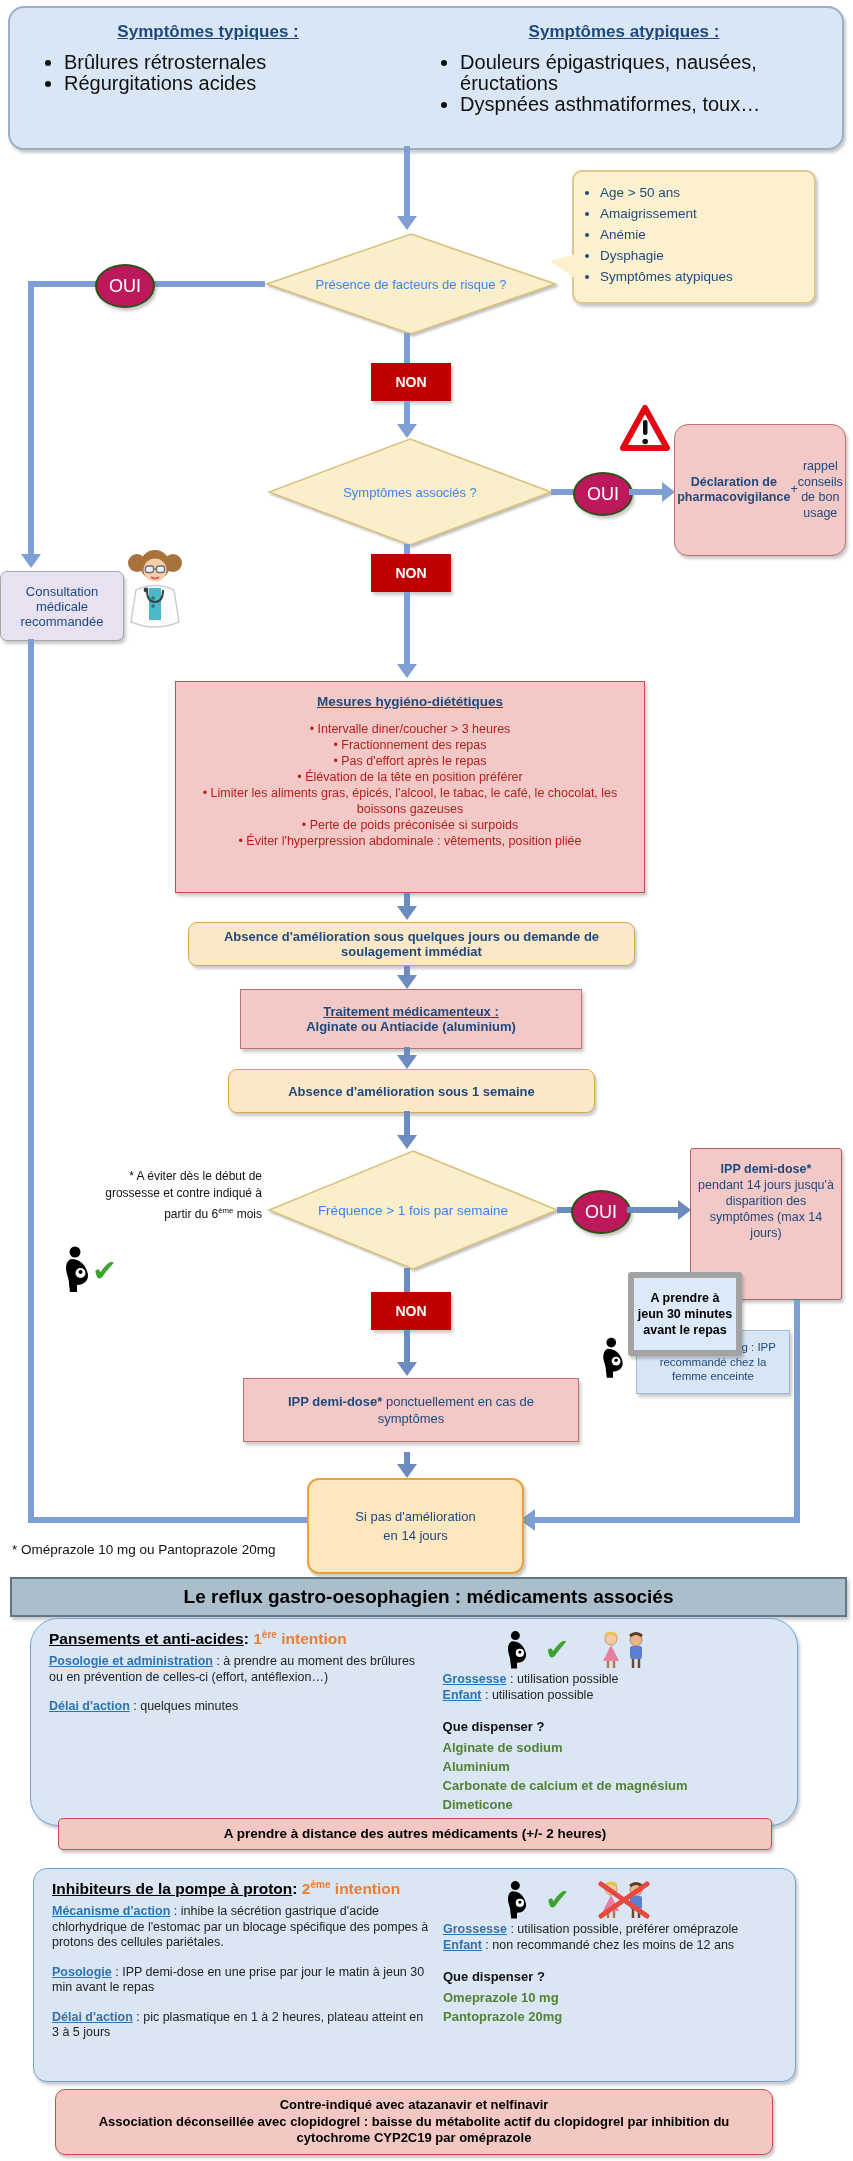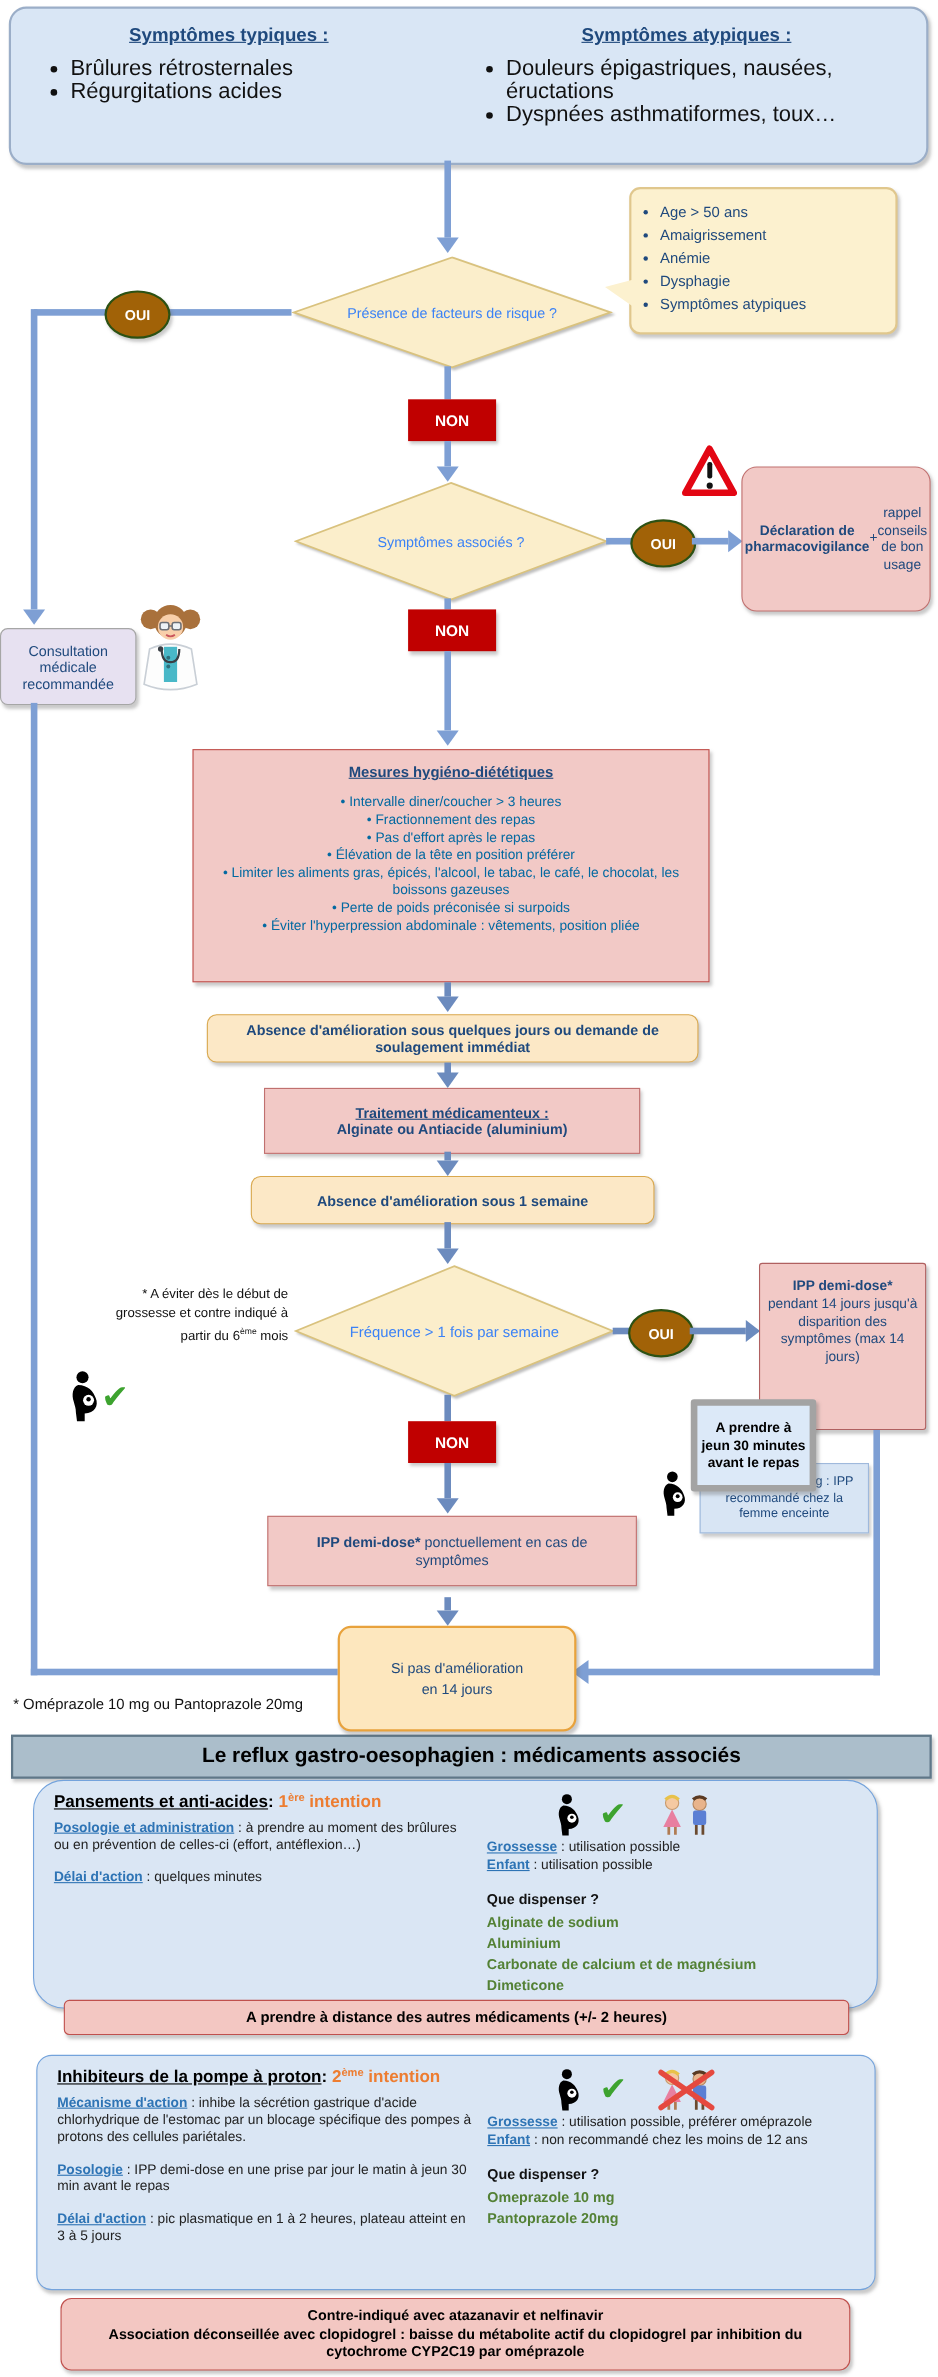--- a/index.html
+++ b/index.html
@@ -14,28 +14,28 @@
   .hd-right-b{border-top:10px solid transparent;border-bottom:10px solid transparent;border-left:13px solid #7E9FD4;}
   .hd-right-s{border-top:10px solid transparent;border-bottom:10px solid transparent;border-left:13px solid #6C8BBE;}
   .hd-left-b{border-top:11px solid transparent;border-bottom:11px solid transparent;border-right:15px solid #7E9FD4;}
   
   .shadow{box-shadow:2px 3px 3px rgba(100,100,100,.35);}
   .topbox{background:#D9E6F5;border:2px solid #9BAEC8;border-radius:16px;display:flex;}
   .h-blue{color:#1F497D;font-weight:bold;text-decoration:underline;font-size:17px;text-align:center;}
   .topbox ul{margin:10px 0 0 0;padding-left:24px;font-size:20px;color:#111;line-height:21px;}
   .diamond{position:absolute;}
   .dtext{position:absolute;inset:0;display:flex;align-items:center;justify-content:center;color:#3b82f6;font-size:13px;text-align:left;}
-  .oval{position:absolute;background:#a16207;border:2px solid #2C5113;border-radius:50%;color:#fff;font-weight:bold;font-size:13px;display:flex;align-items:center;justify-content:center;}
+  .oval{position:absolute;background:#be185d;border:2px solid #2C5113;border-radius:50%;color:#fff;font-weight:normal;font-size:18px;display:flex;align-items:center;justify-content:center;}
   .nonbox{position:absolute;background:#C00000;color:#fff;font-weight:bold;font-size:14px;display:flex;align-items:center;justify-content:center;}
   .callout{position:absolute;background:#FCF1CF;border:2px solid #E0C78D;border-radius:10px;}
   .callout ul{margin:10px 0 0 0;padding-left:26px;color:#1F497D;font-size:13.5px;line-height:21px;}
   .pinkbox{position:absolute;background:#F2C9C6;border:1.5px solid #C0706F;color:#1F497D;}
   .lavbox{position:absolute;background:#E7E1F1;border:1.5px solid #A6A6A6;border-radius:7px;color:#1F497D;font-size:13px;text-align:center;display:flex;align-items:center;justify-content:center;}
   .yelbox{position:absolute;background:#FCE8C6;border:1.5px solid #D9A84E;border-radius:9px;color:#1F497D;font-weight:bold;font-size:13px;text-align:center;display:flex;align-items:center;justify-content:center;}
-  .mitem{text-align:center;color:#0369a1;font-size:12.5px;line-height:16px;}
+  .mitem{text-align:center;color:#b91c1c;font-size:12.5px;line-height:16px;}
   .mitem::before{content:"• ";}
   .bluenote{position:absolute;background:#D8E5F4;border:1px solid #9FB9DC;color:#1F497D;text-align:center;}
   .graybar{position:absolute;background:#ABBECB;border:2px solid #5F7788;color:#000;font-weight:bold;font-size:19px;display:flex;align-items:center;justify-content:center;}
   .secbox{position:absolute;background:#DAE6F4;border:1.5px solid #74A3DC;border-radius:28px;padding:10px 18px;box-sizing:border-box;}
   .sec-title{font-size:15.5px;color:#000;font-weight:bold;}
   .sec-title .t{text-decoration:underline;}
   .orange{color:#ED7D31;font-weight:bold;}
   .cols{display:flex;margin-top:6px;}
   .colL{width:52%;font-size:12.5px;color:#222;line-height:15.5px;}
   .colR{width:48%;font-size:12.5px;color:#222;line-height:15.5px;padding-left:14px;box-sizing:border-box;}

